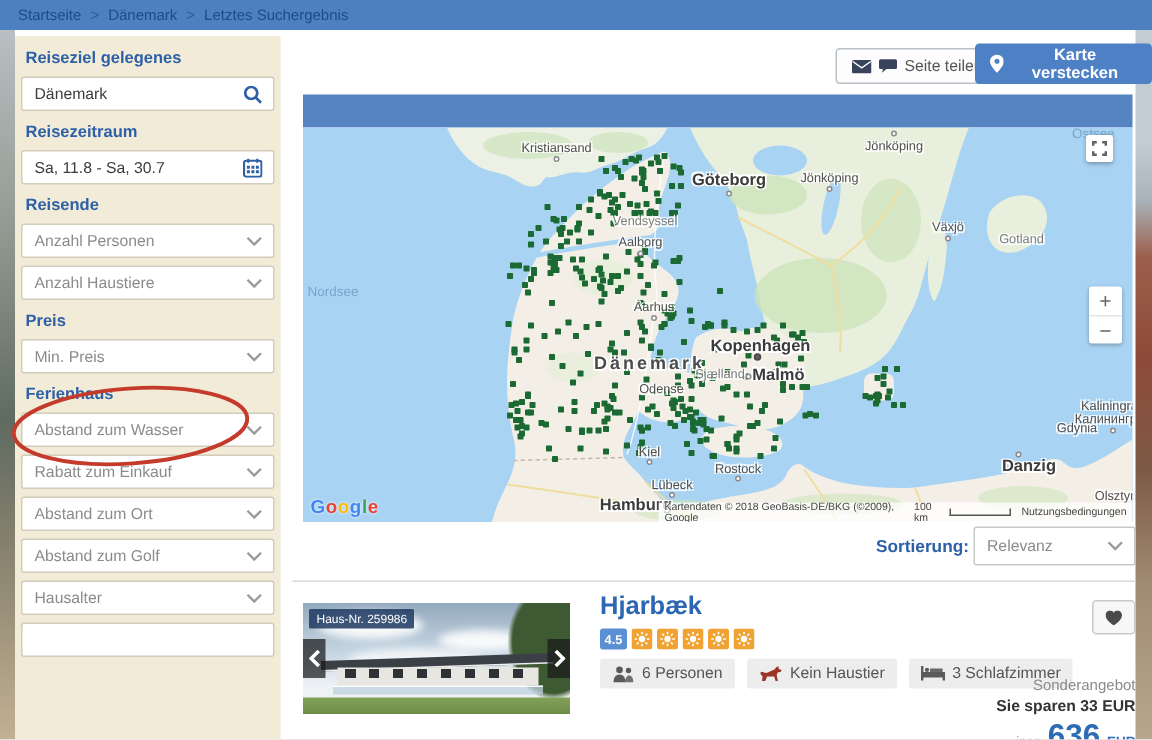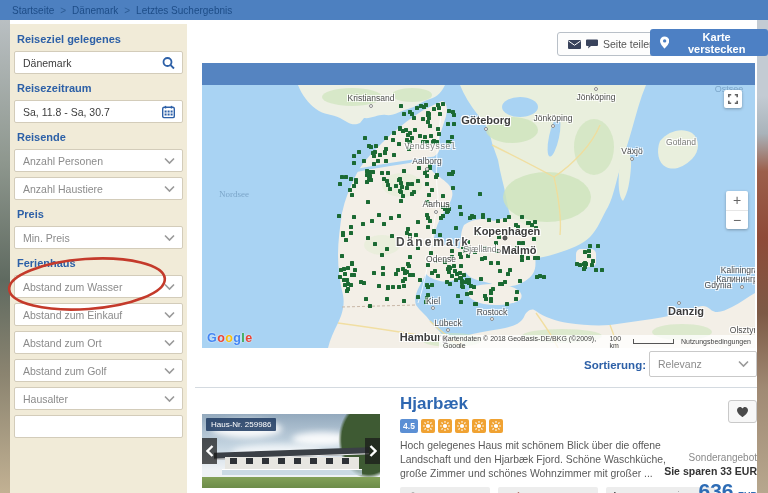--- a/index.html
+++ b/index.html
@@ -78,21 +78,21 @@
     box-shadow:0 1px 3px rgba(0,0,0,.3);}
   .zbtn{height:19px;line-height:19px;text-align:center;font-size:14px;color:#666;cursor:pointer;}
   .zbtn + .zbtn{border-top:1px solid #e6e6e6;}
 
   
   .slabel{position:absolute;left:584px;top:359px;width:62px;text-align:right;font-size:11.5px;font-weight:700;color:var(--label-blue);}
   .sort-select{position:absolute;left:649px;top:351px;width:108px;height:26px;margin:0;border-color:#c9c9c9;}
   .divider{position:absolute;left:195px;top:387px;width:562px;height:1px;background:#d4dae0;}
 
   
-  .photo{position:absolute;left:202px;top:414px;width:178px;height:74px;overflow:hidden;cursor:pointer;
+  .photo{position:absolute;left:202px;top:402px;width:178px;height:74px;overflow:hidden;cursor:pointer;
     background:linear-gradient(#93a9bd,#c6d6e2 45%,#e2e9ef 65%,#eef2f5 75%);}
   .cloud{position:absolute;background:#fff;border-radius:50%;filter:blur(3px);opacity:.9;}
   .tree{position:absolute;right:-12px;top:-4px;width:58px;height:74px;
     background:radial-gradient(ellipse at 60% 40%,#3e5a33 0 55%,transparent 62%);}
   .roof{position:absolute;left:7%;top:49%;width:87%;height:9%;background:#3b4046;transform:skewY(-2deg);border-bottom:1px solid #eee;}
   .facade{position:absolute;left:13%;top:58%;width:75%;height:16%;background:#e7e6e1;}
   .windows{position:absolute;left:16%;top:60%;width:69%;height:8%;
     background:repeating-linear-gradient(90deg,#2e3237 0 7px,#e7e6e1 7px 16px);}
   .glass{position:absolute;left:11%;top:74%;width:79%;height:8%;background:rgba(190,210,222,.75);border-top:1px solid #fff;}
   .grass{position:absolute;left:0;bottom:0;width:100%;height:15%;background:linear-gradient(#83a159,#6d8c49);}
@@ -195,21 +195,21 @@
 
     <div class="sec">Ferienhaus</div>
     <div>
         <div class="sel">
           <span>Abstand zum Wasser</span>
           <svg width="11" height="7" viewBox="0 0 11 7">
             <path d="M1 1 L5.5 5.5 L10 1" fill="none" stroke="#9a9a9a" stroke-width="1.6"></path>
           </svg>
         </div>
         <div class="sel">
-          <span>Abstand zum Einkauf</span>
+          <span>Rabatt zum Einkauf</span>
           <svg width="11" height="7" viewBox="0 0 11 7">
             <path d="M1 1 L5.5 5.5 L10 1" fill="none" stroke="#9a9a9a" stroke-width="1.6"></path>
           </svg>
         </div>
         <div class="sel">
           <span>Abstand zum Ort</span>
           <svg width="11" height="7" viewBox="0 0 11 7">
             <path d="M1 1 L5.5 5.5 L10 1" fill="none" stroke="#9a9a9a" stroke-width="1.6"></path>
           </svg>
         </div>
@@ -658,32 +658,32 @@
           <div class="marker" style="left: 256.58px; top: 215.364px; background: rgb(27, 106, 51);"></div>
           <div class="marker" style="left: 258.175px; top: 198.959px; background: rgb(27, 106, 51);"></div>
           <div class="marker" style="left: 259.003px; top: 199.731px; background: rgb(27, 106, 51);"></div>
           <div class="marker" style="left: 258.238px; top: 194.633px; background: rgb(27, 106, 51);"></div>
           <div class="marker" style="left: 258.146px; top: 194.277px; background: rgb(27, 106, 51);"></div>
           <div class="marker" style="left: 266.921px; top: 198.527px; background: rgb(27, 106, 51);"></div>
         </div>
       <div class="mlabels">
           <div class="mlabel town" style="left: 169px; top: 13px;">Kristiansand</div>
           <div class="mdot" style="left: 169px; top: 21px;"></div>
-          <div class="mlabel water" style="left: 32px; top: 109px; font-family: Liberation Serif, serif;">Nordsee</div>
+          <div class="mlabel water" style="left: 20px; top: 109px;">Nordsee</div>
           <div class="mlabel city" style="left: 284px; top: 35px;">Göteborg</div>
           <div class="mdot" style="left: 284px; top: 44px;"></div>
           <div class="mlabel town" style="left: 351px; top: 33px;">Jönköping</div>
           <div class="mdot" style="left: 351px; top: 41px;"></div>
           <div class="mlabel town" style="left: 394px; top: 12px;">Jönköping</div>
           <div class="mdot" style="left: 394px; top: 4px;"></div>
           <div class="mlabel town" style="left: 430px; top: 66px;">Växjö</div>
           <div class="mdot" style="left: 430px; top: 74px;"></div>
-          <div class="mlabel region" style="left: 479px; top: 57px;">Gotland</div>
+          <div class="mlabel region" style="left: 479px; top: 74px;">Gotland</div>
           <div class="mlabel water" style="left: 527px; top: 4px;">Ostsee</div>
-          <div class="mlabel region low" style="left: 228px; top: 62px; font-family: Liberation Mono, monospace;">Vendsyssel</div>
+          <div class="mlabel region low" style="left: 228px; top: 62px;">Vendsyssel</div>
           <div class="mlabel town low" style="left: 225px; top: 76px;">Aalborg</div>
           <div class="mdot" style="left: 225px; top: 84px;"></div>
           <div class="mlabel town low" style="left: 234px; top: 119px;">Aarhus</div>
           <div class="mdot" style="left: 234px; top: 127px;"></div>
           <div class="mlabel country" style="left: 231px; top: 157px;">Dänemark</div>
           <div class="mlabel city" style="left: 305px; top: 146px;">Kopenhagen</div>
           <div class="mdot dark" style="left: 303px; top: 153px;"></div>
           <div class="mlabel region" style="left: 278px; top: 164px;">Sjælland</div>
           <div class="mlabel city" style="left: 317px; top: 165px;">Malmö</div>
           <div class="mdot" style="left: 297px; top: 166px;"></div>
@@ -826,21 +826,20 @@
               <line x1="7" y1="10.2" x2="7" y2="11.9"></line>
               <line x1="4.7" y1="9.3" x2="3.5" y2="10.5"></line>
               <line x1="3.8" y1="7" x2="2.1" y2="7"></line>
               <line x1="4.7" y1="4.7" x2="3.5" y2="3.5"></line>
               <line x1="7" y1="3.8" x2="7" y2="2.1"></line>
               <line x1="9.3" y1="4.7" x2="10.5" y2="3.5"></line>
             </g>
           </svg>
         </span>
     </div>
-    <p class="desc">Hoch gelegenes Haus mit schönem Blick über die offene Landschaft und den Hjarbæk Fjord. Schöne Waschküche, große Zimmer und schönes Wohnzimmer mit großer ...</p>
     <div class="chips">
         <div class="chip">
           <svg width="15" height="11" viewBox="0 0 15 11" fill="#5a5a5a">
             <circle cx="5" cy="2.6" r="2.2"></circle>
             <path d="M1 11 C1 7.5 2.6 5.6 5 5.6 C7.4 5.6 9 7.5 9 11 Z"></path>
             <circle cx="11" cy="3" r="1.8"></circle>
             <path d="M8.6 11 C8.9 8 10 6.4 11.3 6.4 C13.2 6.4 14.2 8.2 14.2 11 Z" opacity=".85"></path>
           </svg>
           <span>6 Personen</span>
         </div>

